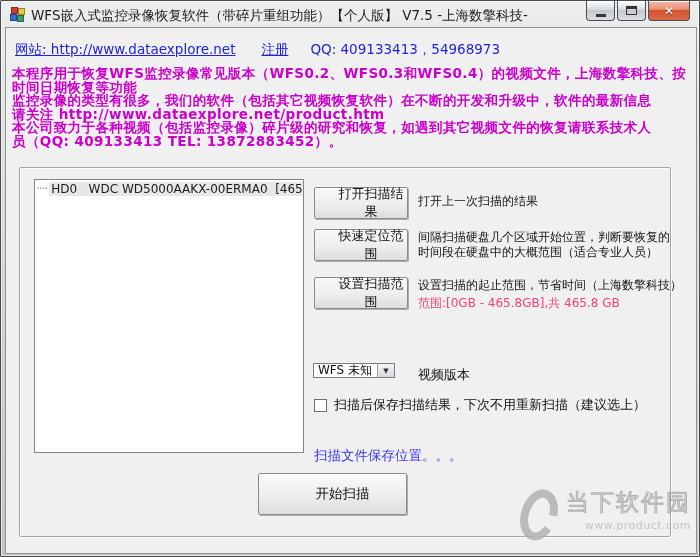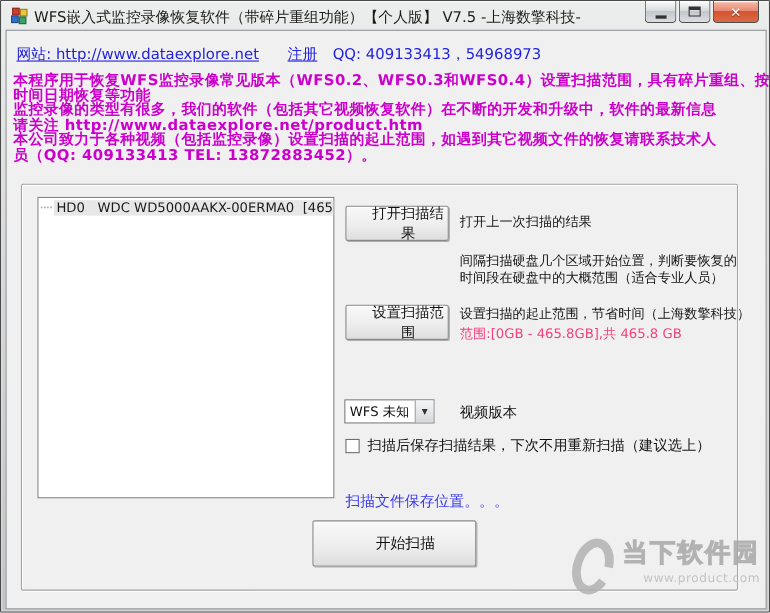--- a/index.html
+++ b/index.html
@@ -41,21 +41,21 @@
 
   
   .client {
     position:absolute; left:4px; top:26px; width:692px; height:527px;
     background:#f0f0f0; border:1px solid #8f9396;
   }
 
   .links-row { position:absolute; left:9px; top:13px; font-size:13.5px; color:#2222dd; white-space:nowrap; }
   .links-row a { color:#2222dd; text-decoration:underline; }
   .site-link { margin-right:26px; }
-  .register-link { margin-right:14px; }
+  .register-link { margin-right:22px; }
   .qq-text { text-decoration:none; }
 
   .intro { position:absolute; left:6px; top:39px; width:660px; color:#cc00cc; font-weight:bold; font-size:13.5px; line-height:13.5px; letter-spacing:.4px; }
   .intro div { white-space:nowrap; }
 
   
   .groupbox {
     position:absolute; left:13px; top:139px; width:652px; height:370px;
     border:1px solid #a5a5a5; border-radius:2px;
     box-shadow:inset 1px 1px 0 #fff, 1px 1px 0 #fff;
@@ -82,44 +82,44 @@
   #btn-quick { top:61px; }
   #btn-range { top:109px; }
 
   .desc { position:absolute; left:398px; font-size:12px; color:#141414; line-height:15px; }
   #desc-open  { top:26px; width:250px; }
   #desc-quick { top:62px; width:256px; }
   #desc-range { top:110px; width:256px; white-space:nowrap; }
   .range-pink { position:absolute; left:398px; top:127px; font-size:12px; color:#f43e7f; white-space:nowrap; }
 
   .combo {
-    position:absolute; left:293px; top:195px; width:82px; height:22px;
+    position:absolute; left:293px; top:195px; width:82px; height:15px;
     background:#fff; border:1px solid #787d82; display:flex; align-items:center;
   }
   .combo-value { flex:1; font-size:12px; padding-left:4px; color:#111; white-space:nowrap; }
   .combo-btn {
     width:17px; height:100%; border-left:1px solid #9aa0a5;
     background:linear-gradient(180deg,#f5f5f5,#d6d9dc);
     display:flex; align-items:center; justify-content:center;
     font-size:7px; color:#333;
   }
   .combo-label { position:absolute; left:398px; top:198px; font-size:13px; color:#111; }
 
   .check-row { position:absolute; left:294px; top:228px; display:flex; align-items:center; }
   .checkbox { width:13px; height:13px; background:#fff; border:1px solid #6e6e6e; flex:0 0 auto; }
   .check-label { margin-left:7px; font-size:13px; color:#111; white-space:nowrap; }
 
   .loc-link { position:absolute; left:294px; top:251px; font-size:13.5px; color:#3a3af2; cursor:pointer; white-space:nowrap;margin-top:28px; }
 
-  .start-btn { position:absolute; left:264px; top:305px; width:149px; height:42px; font-size:13.5px; }
+  .start-btn { position:absolute; left:238px; top:305px; width:149px; height:42px; font-size:13.5px; }
 
   
   .watermark { position:absolute; left:512px; top:486px; width:178px; display:flex; align-items:flex-start; pointer-events:none; opacity:.85; }
   .wm-text { margin-left:6px; text-align:right; flex:1; }
-  .wm-name { font-size:23px; font-weight:bold; letter-spacing:2px; color:#d6d6d6; -webkit-text-stroke:1px #a8a8a8; white-space:nowrap; }
+  .wm-name { font-size:23px; font-weight:normal; letter-spacing:2px; color:#d6d6d6; -webkit-text-stroke:1px #a8a8a8; white-space:nowrap; }
   .wm-url { font-size:11px; color:#bcbcbc; margin-top:1px; letter-spacing:.5px; }
 </style>
 </head>
 <body>
 
 <div class="window">
 
   <div class="titlebar">
     <div class="app-icon">
       <div class="blk b1"></div>
@@ -141,40 +141,41 @@
     </div>
   </div>
 
   <div class="client">
 
     <div class="links-row">
       <a class="site-link">网站: http://www.dataexplore.net</a><a class="register-link">注册</a><span class="qq-text">QQ: 409133413，54968973</span>
     </div>
 
     <div class="intro">
-      <div>本程序用于恢复WFS监控录像常见版本（WFS0.2、WFS0.3和WFS0.4）设置扫描范围，具有碎片重组、按</div>
+      <div>本程序用于恢复WFS监控录像常见版本（WFS0.2、WFS0.3和WFS0.4）的视频文件，上海数擎科技、按</div>
       <div>时间日期恢复等功能</div>
       <div>监控录像的类型有很多，我们的软件（包括其它视频恢复软件）在不断的开发和升级中，软件的最新信息</div>
       <div>请关注 http://www.dataexplore.net/product.htm</div>
-      <div>本公司致力于各种视频（包括监控录像）设置扫描的起止范围，如遇到其它视频文件的恢复请联系技术人</div>
+      <div>本公司致力于各种视频（包括监控录像）碎片级的研究和恢复，如遇到其它视频文件的恢复请联系技术人</div>
       <div>员（QQ: 409133413 TEL: 13872883452）。</div>
     </div>
 
     <div class="groupbox">
 
       <div class="listbox">
         <div class="tree-item">
           <span class="tree-prefix">····</span>
           <span class="tree-label">HD0   WDC WD5000AAKX-00ERMA0  [465.8G]</span>
         </div>
       </div>
 
       <button class="win-push act-btn" id="btn-open">打开扫描结果</button>
       <div class="desc" id="desc-open">打开上一次扫描的结果</div>
 
+      <button class="win-push act-btn" id="btn-quick">快速定位范围</button>
       <div class="desc" id="desc-quick">间隔扫描硬盘几个区域开始位置，判断要恢复的时间段在硬盘中的大概范围（适合专业人员）</div>
 
       <button class="win-push act-btn" id="btn-range">设置扫描范围</button>
       <div class="desc" id="desc-range">设置扫描的起止范围，节省时间（上海数擎科技）</div>
       <div class="range-pink">范围:[0GB - 465.8GB],共 465.8 GB</div>
 
       <div class="combo">
         <span class="combo-value">WFS 未知</span>
         <span class="combo-btn">
             <span>▼</span>

